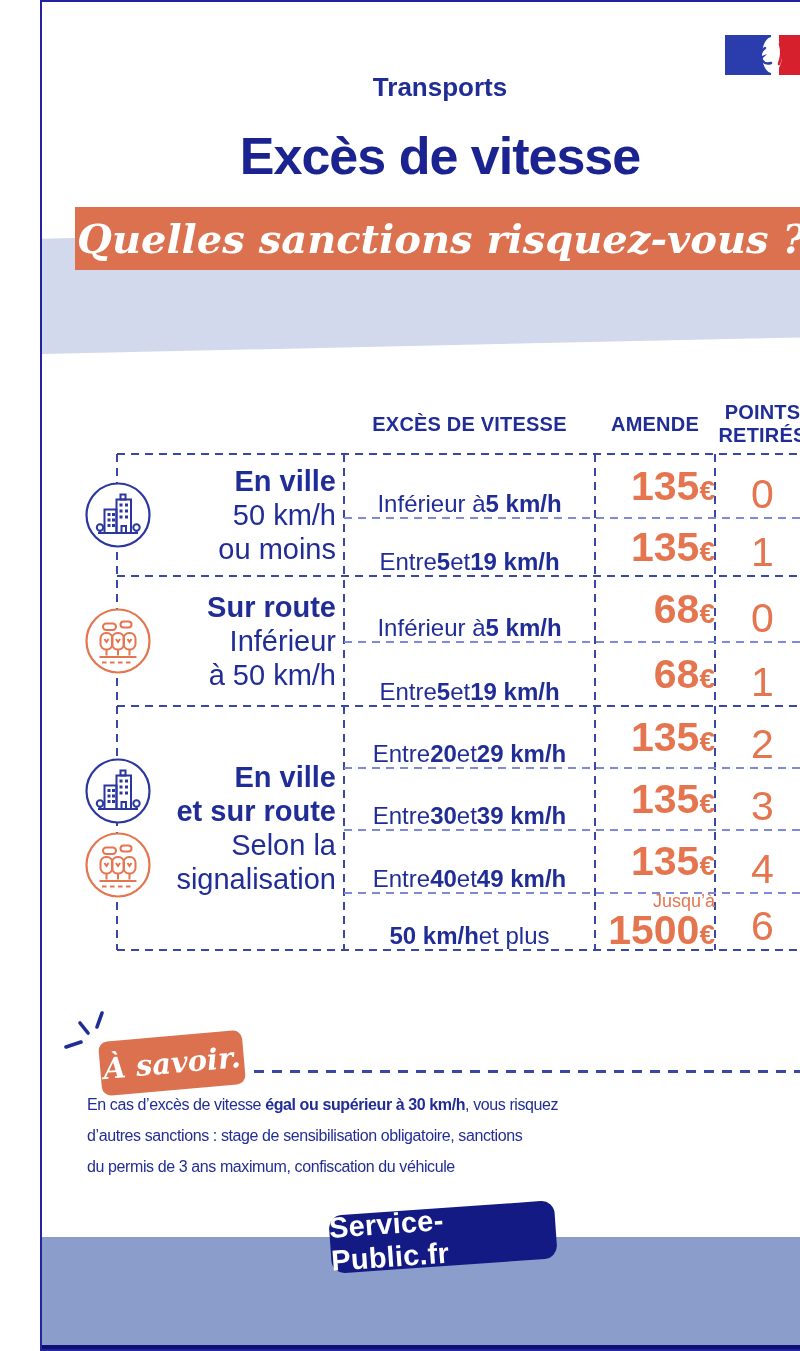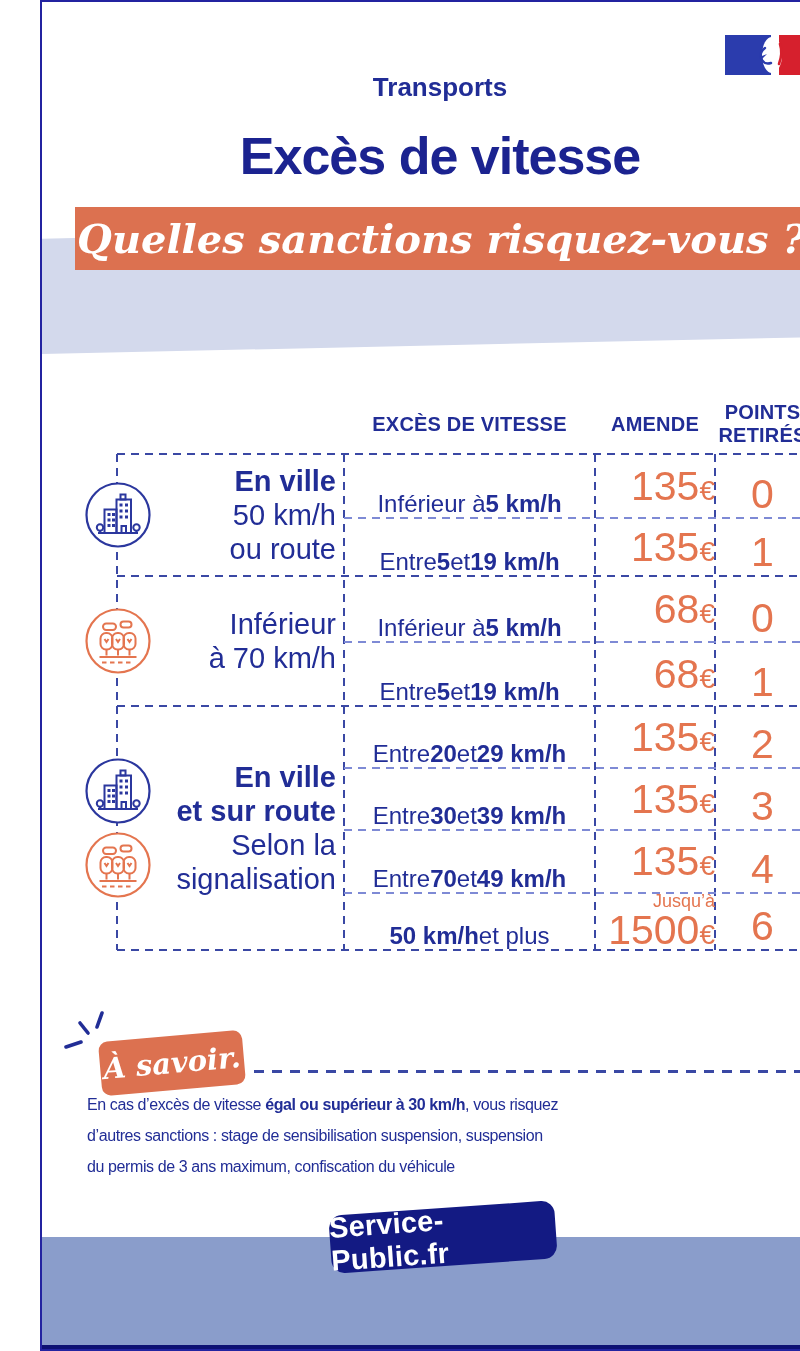--- a/index.html
+++ b/index.html
@@ -31,21 +31,21 @@
 
   .grid{position:absolute;top:452px;left:75px;width:693px;height:496px;}
   .hdash{position:absolute;height:2px;background:repeating-linear-gradient(90deg,var(--dash-dark) 0 8px,transparent 8px 14px);}
   .hdash.light{background:repeating-linear-gradient(90deg,var(--dash-light) 0 8px,transparent 8px 14px);}
   .vdash{position:absolute;width:2px;background:repeating-linear-gradient(180deg,var(--dash-dark) 0 8px,transparent 8px 14px);}
 
   .cell{position:absolute;display:flex;align-items:flex-end;justify-content:center;}
   .exces{font-size:24px;color:var(--navy-text);white-space:nowrap;}
   .exces .b,.b{font-weight:bold;}
   .amende{flex-direction:column;color:var(--orange-text);line-height:1;}
-  .amt{font-size:41px;white-space:nowrap;}
+  .amt{font-size:41px;white-space:nowrap;font-weight:bold;}
   .cur{font-size:28px;}
   .amende .prefix{font-size:18px;line-height:16px;margin-bottom:1px;}
   .points{font-size:41px;color:var(--orange-text);}
   .glabel{flex-direction:column;color:var(--navy-text);text-align:center;}
   .glabel span{display:block;font-size:29px;line-height:34px;white-space:nowrap;}
   .gicons{position:absolute;left:-33px;display:flex;flex-direction:column;gap:6px;}
   .gicons svg{display:block;}
 
   .sparkle{position:absolute;top:1008px;left:22px;}
   .note-badge{position:absolute;top:1034px;left:58px;width:144px;height:54px;background:var(--orange);
@@ -106,21 +106,21 @@
       <div class="hdash" style="left: 0px; width: 693px; top: 251px;"></div>
       <div class="hdash" style="left: 0px; width: 693px; top: 495px;"></div>
       <div class="hdash light" style="left: 227px; width: 466px; top: 63px;"></div>
       <div class="hdash light" style="left: 227px; width: 466px; top: 187px;"></div>
       <div class="hdash light" style="left: 227px; width: 466px; top: 313px;"></div>
       <div class="hdash light" style="left: 227px; width: 466px; top: 375px;"></div>
       <div class="hdash light" style="left: 227px; width: 466px; top: 438px;"></div>
       <div class="cell glabel" style="left: 14px; top: 0px; width: 205px; height: 122px;">
         <span class="b">En ville</span>
         <span>50 km/h</span>
-        <span>ou route</span>
+        <span>ou moins</span>
       </div>
       <div class="gicons" style="top: 27px;">
         <div>
           <svg width="68" height="68" viewBox="0 0 68 68">
    <circle cx="34" cy="34" r="31.5" fill="#fff" stroke="#2B379E" stroke-width="2.2"></circle>
    <g stroke="#2B379E" stroke-width="2" fill="none">
      <path d="M14 52 H54"></path>
      <rect x="20.5" y="28.5" width="12" height="23.5"></rect>
      <rect x="32.5" y="18.5" width="14.5" height="33.5"></rect>
      <rect x="36.5" y="13.5" width="5" height="5"></rect>
@@ -159,22 +159,23 @@
         <span>Entre </span>
         <span class="b">5</span>
         <span> et </span>
         <span class="b">19 km/h</span>
       </div>
       <div class="cell amende" style="left: 478px; top: 64px; width: 120px; height: 58px;">
         <div class="amt">135<span class="cur">€</span></div>
       </div>
       <div class="cell points" style="left: 598px; top: 64px; width: 95px; height: 58px;">1</div>
       <div class="cell glabel" style="left: 14px; top: 122px; width: 205px; height: 130px;">
+        <span class="b">Sur route</span>
         <span>Inférieur</span>
-        <span>à 70 km/h</span>
+        <span>à 50 km/h</span>
       </div>
       <div class="gicons" style="top: 153px;">
         <div>
           <svg width="68" height="68" viewBox="0 0 68 68">
    <circle cx="34" cy="34" r="31.5" fill="#fff" stroke="#E4754F" stroke-width="2.2"></circle>
    <g stroke="#E4754F" stroke-width="2" fill="none">
      <rect x="19" y="16.5" width="13" height="6.5" rx="3.2"></rect>
      <rect x="36.5" y="14.5" width="11" height="6" rx="3"></rect>
      <rect x="16.5" y="26" width="12" height="16.5" rx="5.5"></rect>
      <rect x="28" y="26" width="12" height="16.5" rx="5.5"></rect>
@@ -274,21 +275,21 @@
         <span class="b">30</span>
         <span> et </span>
         <span class="b">39 km/h</span>
       </div>
       <div class="cell amende" style="left: 478px; top: 314px; width: 120px; height: 62px;">
         <div class="amt">135<span class="cur">€</span></div>
       </div>
       <div class="cell points" style="left: 598px; top: 314px; width: 95px; height: 62px;">3</div>
       <div class="cell exces" style="left: 227px; top: 376px; width: 251px; height: 63px;">
         <span>Entre </span>
-        <span class="b">70</span>
+        <span class="b">40</span>
         <span> et </span>
         <span class="b">49 km/h</span>
       </div>
       <div class="cell amende" style="left: 478px; top: 376px; width: 120px; height: 63px;">
         <div class="amt">135<span class="cur">€</span></div>
       </div>
       <div class="cell points" style="left: 598px; top: 376px; width: 95px; height: 63px;">4</div>
       <div class="cell exces" style="left: 227px; top: 439px; width: 251px; height: 57px;">
         <span class="b">50 km/h</span>
         <span> et plus</span>
@@ -308,21 +309,21 @@
         <line x1="2" y1="37" x2="17" y2="32"></line>
       </g>
     </svg>
   </div>
   <div class="note-badge">
     <span>À savoir.</span>
   </div>
   <div class="note-dash"></div>
   <div class="note-text" id="note-text">
       <div class="nline"><span>En cas d’excès de vitesse </span><span class="b">égal ou supérieur à 30 km/h</span><span>, vous risquez</span></div>
-      <div class="nline"><span>d’autres sanctions : stage de sensibilisation suspension, suspension</span></div>
+      <div class="nline"><span>d’autres sanctions : stage de sensibilisation obligatoire, sanctions</span></div>
       <div class="nline"><span>du permis de 3 ans maximum, confiscation du véhicule</span></div>
     </div>
 
   <div class="bottom-band"></div>
   <div class="sp-badge">
     <span>Service-Public.fr</span>
   </div>
   <div class="footer-bar"></div>
 
 </div>

